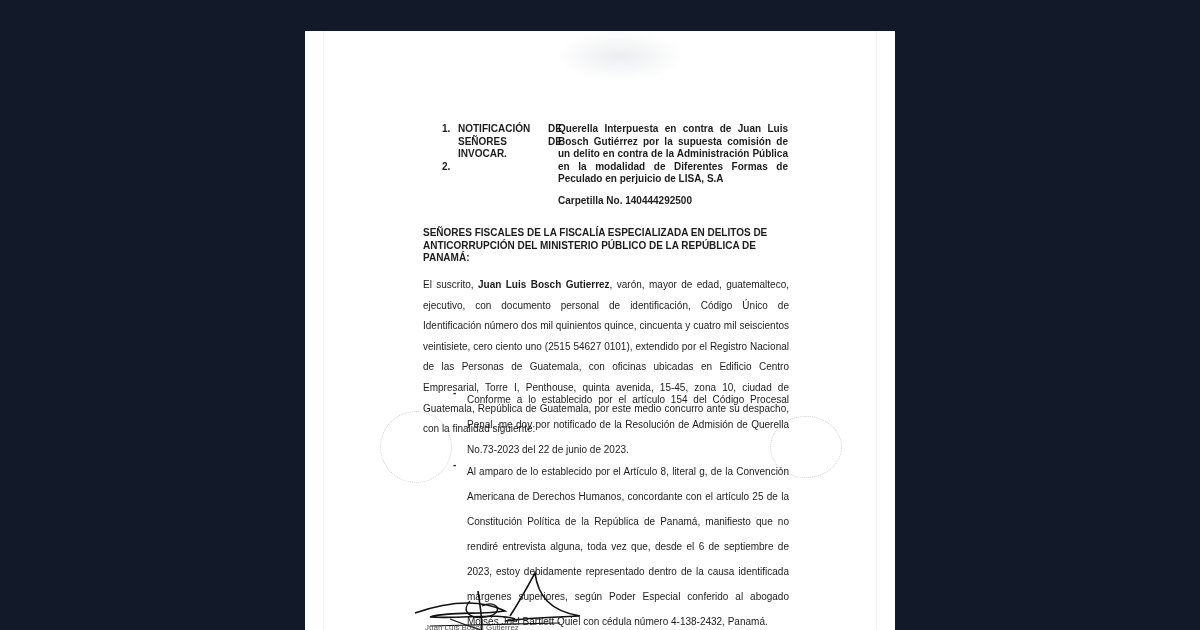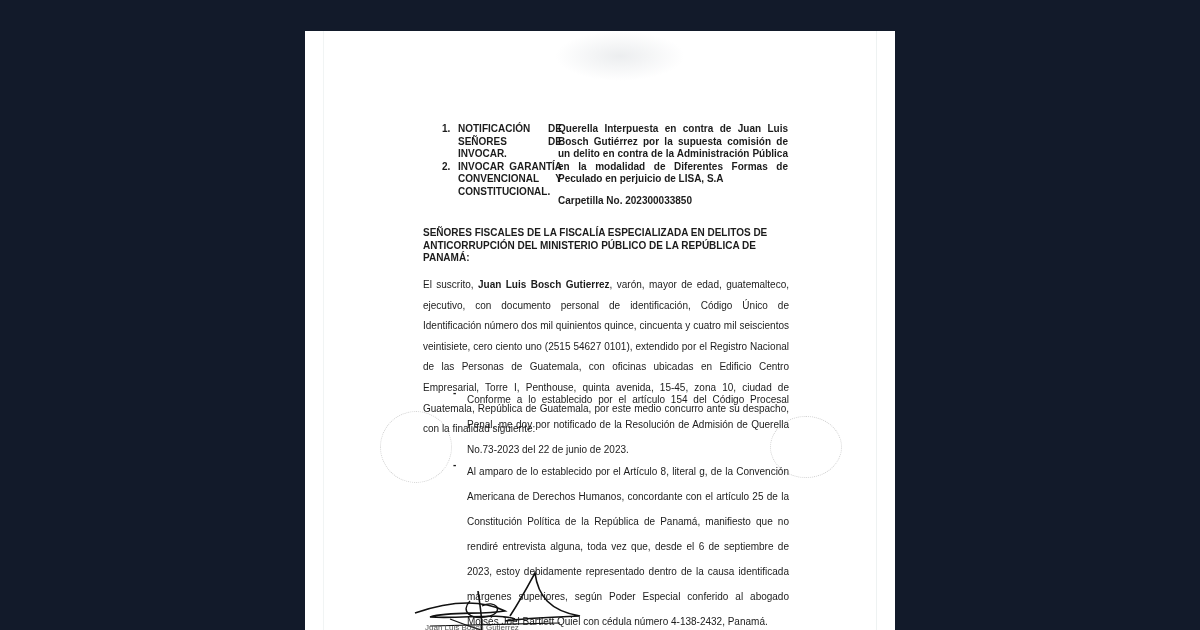--- a/index.html
+++ b/index.html
@@ -75,38 +75,24 @@
               <span>DE</span>
             </div>
           <div class="row">
               <span>INVOCAR.</span>
               <span></span>
             </div>
         </div>
       </div>
       <div class="item">
         <span class="num">2.</span>
-        <div class="txt">
-          <div class="row">
-              <span>INVOCAR</span>
-              <span>GARANTÍA</span>
-            </div>
-          <div class="row">
-              <span>CONVENCIONAL</span>
-              <span>Y</span>
-            </div>
-          <div class="row">
-              <span>CONSTITUCIONAL.</span>
-              <span></span>
-            </div>
-        </div>
       </div>
     </div>
     <div class="hdr-right">Querella Interpuesta en contra de Juan Luis Bosch Gutiérrez por la supuesta comisión de un delito en contra de la Administración Pública en la modalidad de Diferentes Formas de Peculado en perjuicio de LISA, S.A</div>
-    <div class="carpeta">Carpetilla No. 202300033850</div>
+    <div class="carpeta">Carpetilla No. 140444292500</div>
   </div>
 
   <div class="doc addressee">SEÑORES FISCALES DE LA FISCALÍA ESPECIALIZADA EN DELITOS DE ANTICORRUPCIÓN DEL MINISTERIO PÚBLICO DE LA REPÚBLICA DE PANAMÁ:</div>
 
   <div class="doc para"><span>El suscrito, </span><b>Juan Luis Bosch Gutierrez</b><span>, varón, mayor de edad, guatemalteco, ejecutivo, con documento personal de identificación, Código Único de Identificación número dos mil quinientos quince, cincuenta y cuatro mil seiscientos veintisiete, cero ciento uno (2515 54627 0101), extendido por el Registro Nacional de las Personas de Guatemala, con oficinas ubicadas en Edificio Centro Empresarial, Torre I, Penthouse, quinta avenida, 15-45, zona 10, ciudad de Guatemala, República de Guatemala, por este medio concurro ante su despacho, con la finalidad siguiente:</span></div>
 
   <div class="stamp stamp1"></div>
   <div class="stamp stamp2"></div>
 
   <div class="doc bullet bullet1">

